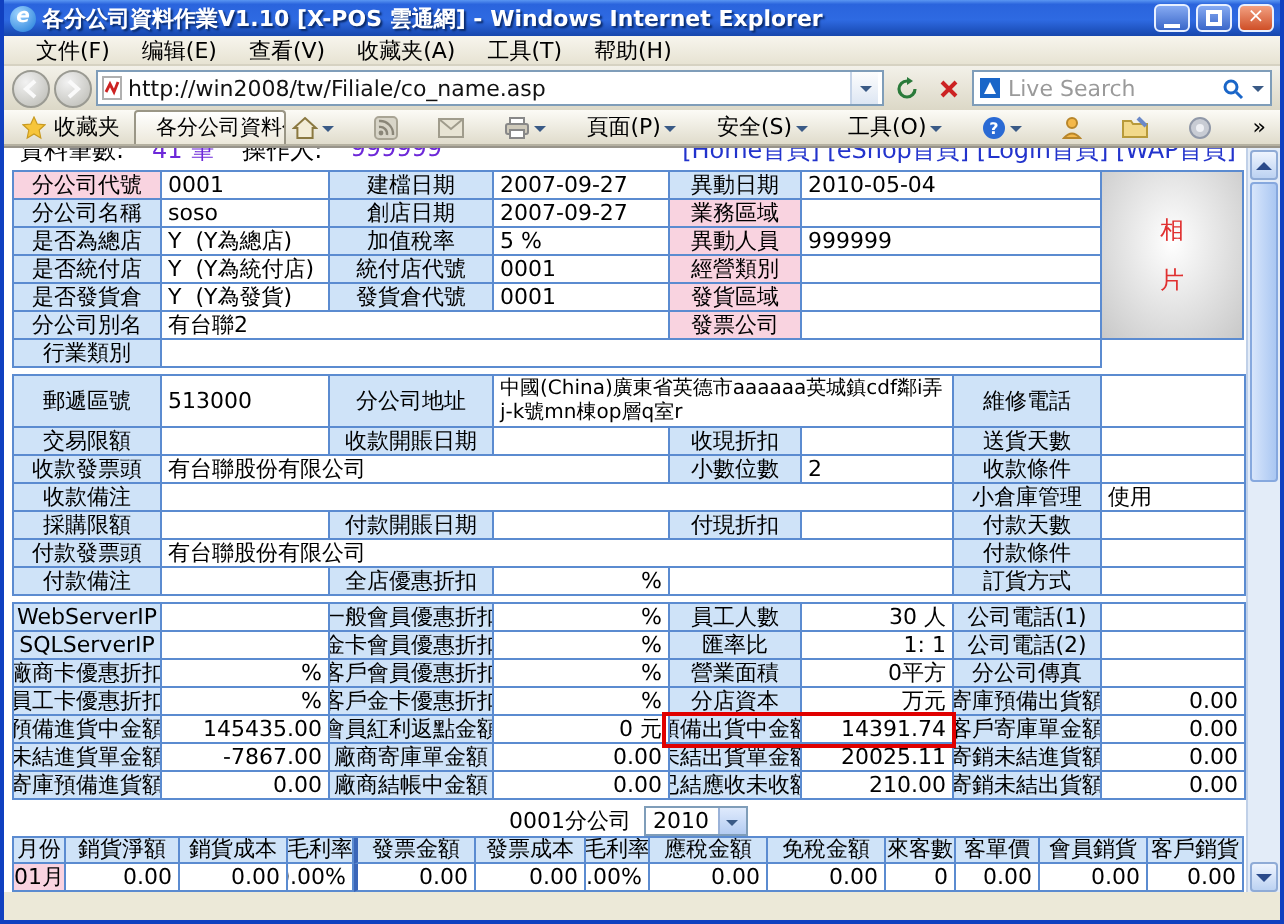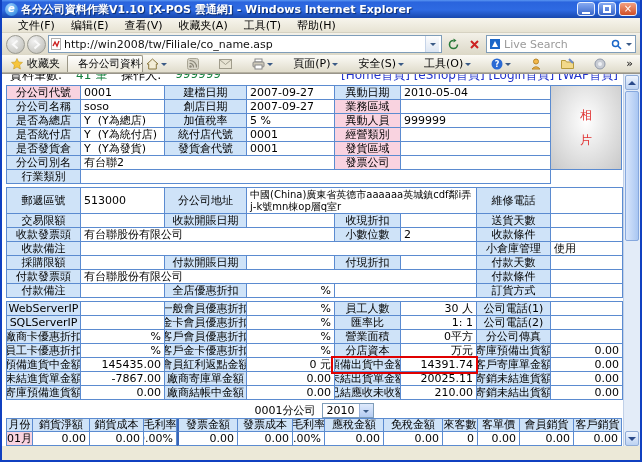--- a/index.html
+++ b/index.html
@@ -35,21 +35,21 @@
   .fav-btn { display:flex; align-items:center; gap:4px; font-size:11px; height:17px; padding:0 7px; white-space:nowrap; }
   .tab { display:flex; align-items:center; gap:4px; width:232px; height:17px; padding:0 6px; font-size:10.5px; background:linear-gradient(#ffffff,#ece8da); border:1px solid #9a9686; border-bottom:none; border-radius:2px 2px 0 0; white-space:nowrap; overflow:hidden; }
   .cmdbar { margin-left:auto; display:flex; align-items:center; height:17px; gap:14px; padding-right:2px; }
   .cmd { display:flex; align-items:center; gap:2px; font-size:11px; padding:0 3px; white-space:nowrap; }
 
   
   .content { height:373px; background:#fff; position:relative; overflow:hidden; border-top:1px solid #98948a; }
   .form { position:absolute; left:4px; top:0; width:616px; }
   .strip { height:11px; overflow:hidden; position:relative; font-size:12px; }
   .strip-inner { position:absolute; top:-7px; left:0; width:616px; display:flex; gap:14px; white-space:nowrap; padding:0 4px; }
-  .strip .red { color:#15803d; }
+  .strip .red { color:#6d28d9; }
   .strip .links { margin-left:auto; color:#2233cc; }
 
   .sec { display:grid; width:max-content; border-top:1px solid #5b8bd0; border-left:1px solid #5b8bd0; background:#fff; }
   .cell { border-right:1px solid #5b8bd0; border-bottom:1px solid #5b8bd0; font-size:11px; line-height:12px; display:flex; align-items:center; overflow:hidden; white-space:nowrap; }
   .lbl { justify-content:center; color:#000; }
   .blue { background:#cfe3f8; }
   .pink { background:#f9d3e0; }
   .fld { background:#fff; padding:0 3px; }
   .num { justify-content:flex-end; }
   .addr { font-size:10px; line-height:12px; white-space:normal; word-break:break-all; padding-top:1px; align-items:flex-start; }

